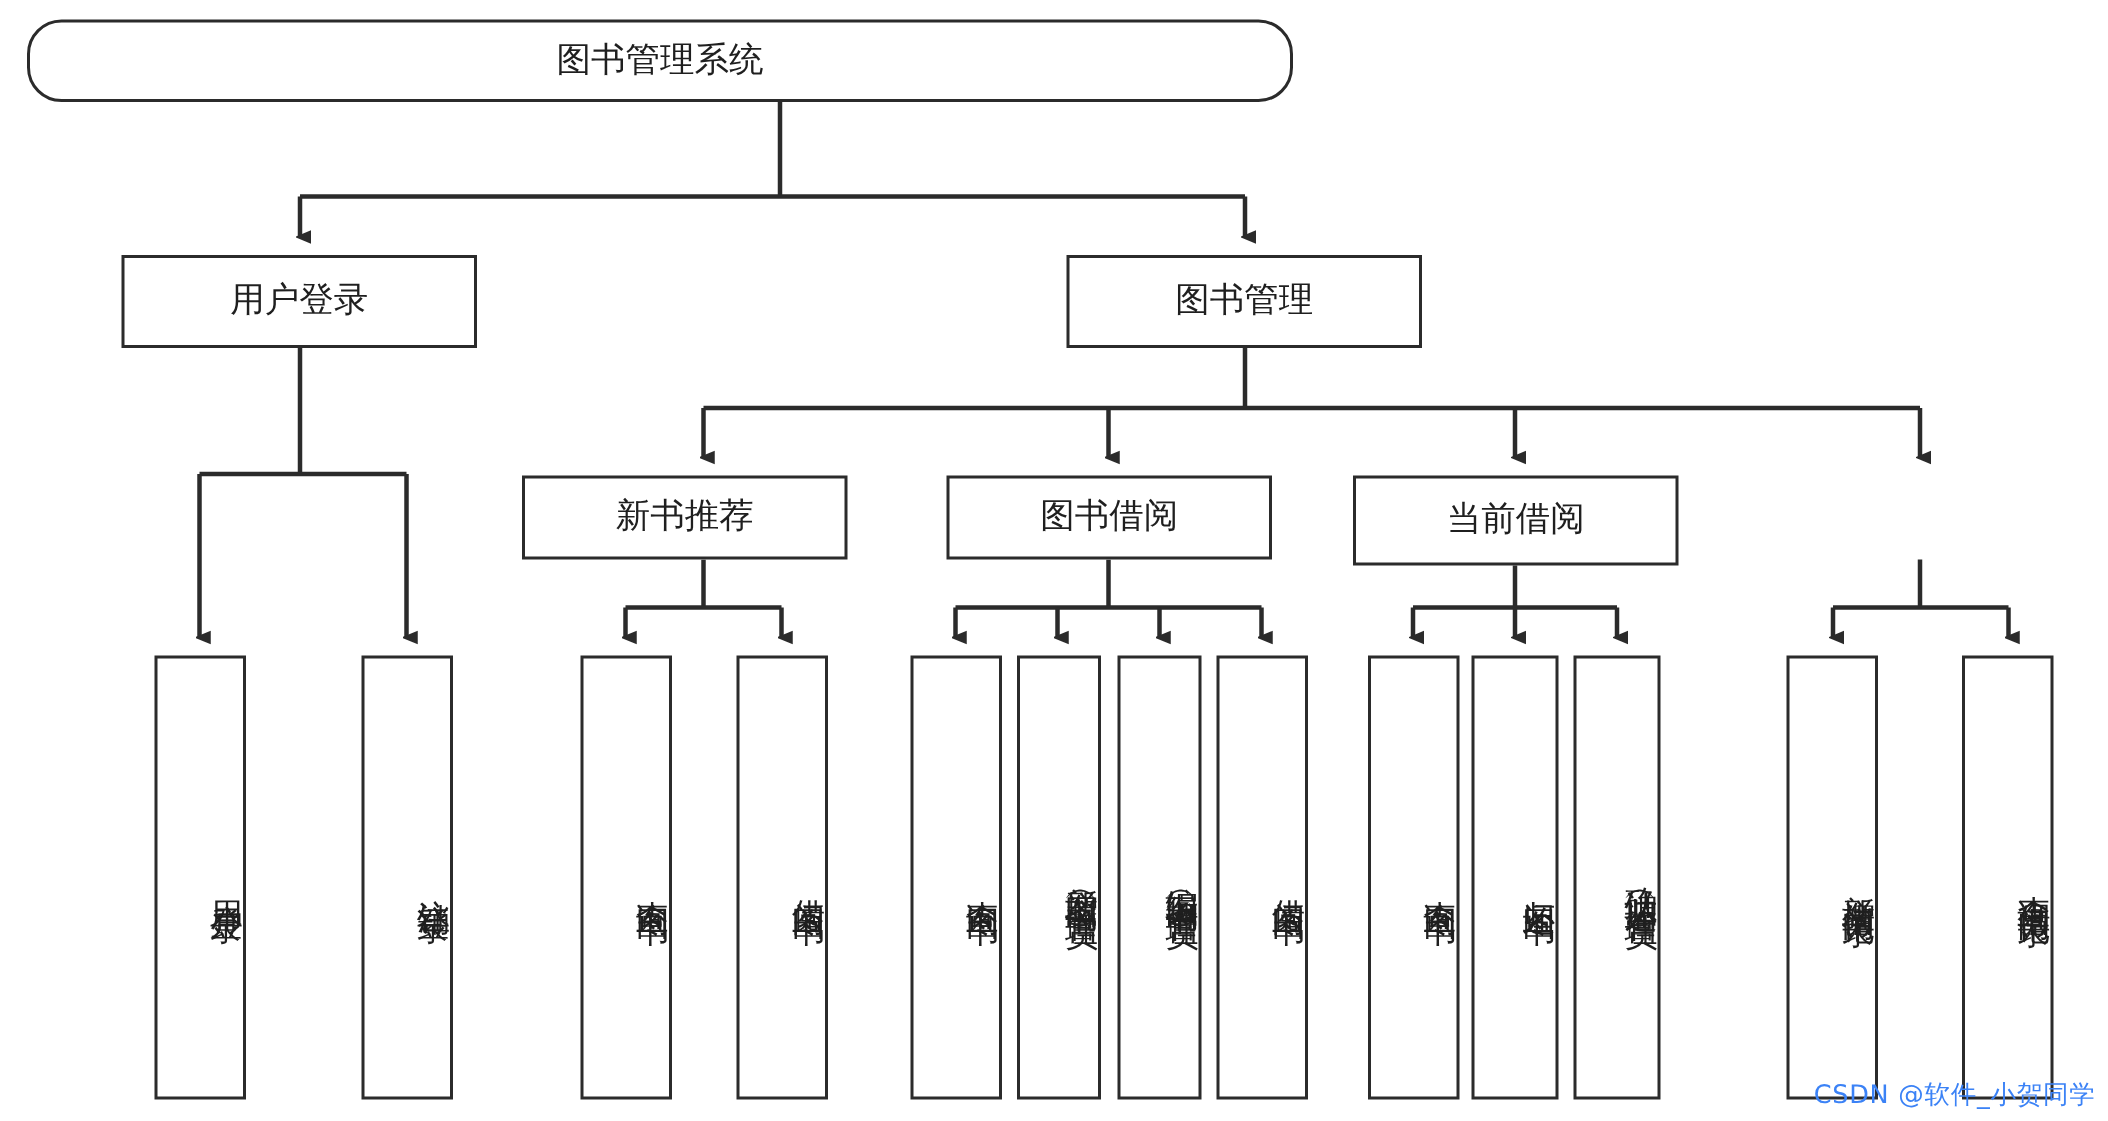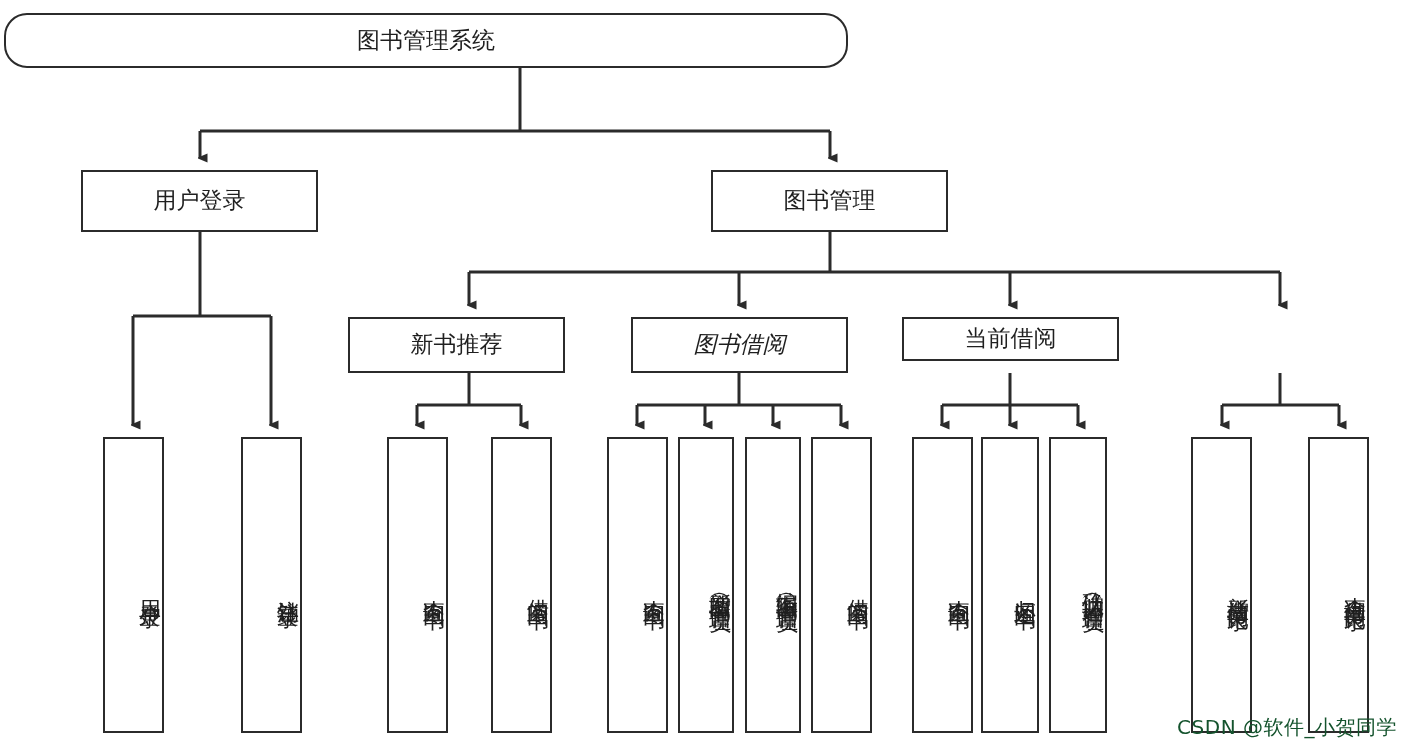--- a/index.html
+++ b/index.html
@@ -57,22 +57,22 @@
   }
   .node.vertical .vlabel {
     writing-mode: vertical-rl;
     text-orientation: upright;
     display: block;
   }
   #watermark {
     position: absolute;
     right: 8px;
     bottom: 6px;
-    font-size: 20px;
-    color: #14532d;
+    font-size: 17px;
+    color: #3b82f6;
     letter-spacing: 0.5px;
     white-space: nowrap;
     font-family: "DejaVu Sans", "Liberation Sans", sans-serif;
   }
 </style>
 </head>
 <body>
 
 <div id="diagram-root">
 
@@ -119,38 +119,38 @@
       <path d="M1010,405 L1010,425" marker-end="url(#arrowhead)"></path>
       <path d="M1078,405 L1078,425" marker-end="url(#arrowhead)"></path>
 
       <path d="M1280,373 L1280,405"></path>
       <path d="M1222,405 L1339,405"></path>
       <path d="M1222,405 L1222,425" marker-end="url(#arrowhead)"></path>
       <path d="M1339,405 L1339,425" marker-end="url(#arrowhead)"></path>
     </g>
   </svg>
 
-  <div class="node horizontal" style="left:4px; top:13px; width:844px; height:55px;border-radius:23px;">
+  <div class="node horizontal" style="left:18px; top:13px; width:844px; height:55px;border-radius:23px;">
     <span>图书管理系统</span>
   </div>
 
   <div class="node horizontal" style="left:81px; top:170px; width:237px; height:62px;">
     <span>用户登录</span>
   </div>
   <div class="node horizontal" style="left:711px; top:170px; width:237px; height:62px;">
     <span>图书管理</span>
   </div>
 
   <div class="node horizontal" style="left:348px; top:317px; width:217px; height:56px;">
     <span>新书推荐</span>
   </div>
-  <div class="node horizontal" style="left:631px; top:317px; width:217px; height:56px;font-style:italic;">
+  <div class="node horizontal" style="left:631px; top:317px; width:217px; height:56px;">
     <span>图书借阅</span>
   </div>
-  <div class="node horizontal" style="left:902px; top:317px; width:217px; height:44px;">
+  <div class="node horizontal" style="left:902px; top:317px; width:217px; height:60px;">
     <span>当前借阅</span>
   </div>
 
   <div class="node vertical" style="left:103px; top:437px; width:61px; height:296px;">
     <span class="vlabel">用户登录</span>
   </div>
   <div class="node vertical" style="left:241px; top:437px; width:61px; height:296px;">
     <span class="vlabel">注销登录</span>
   </div>
 

